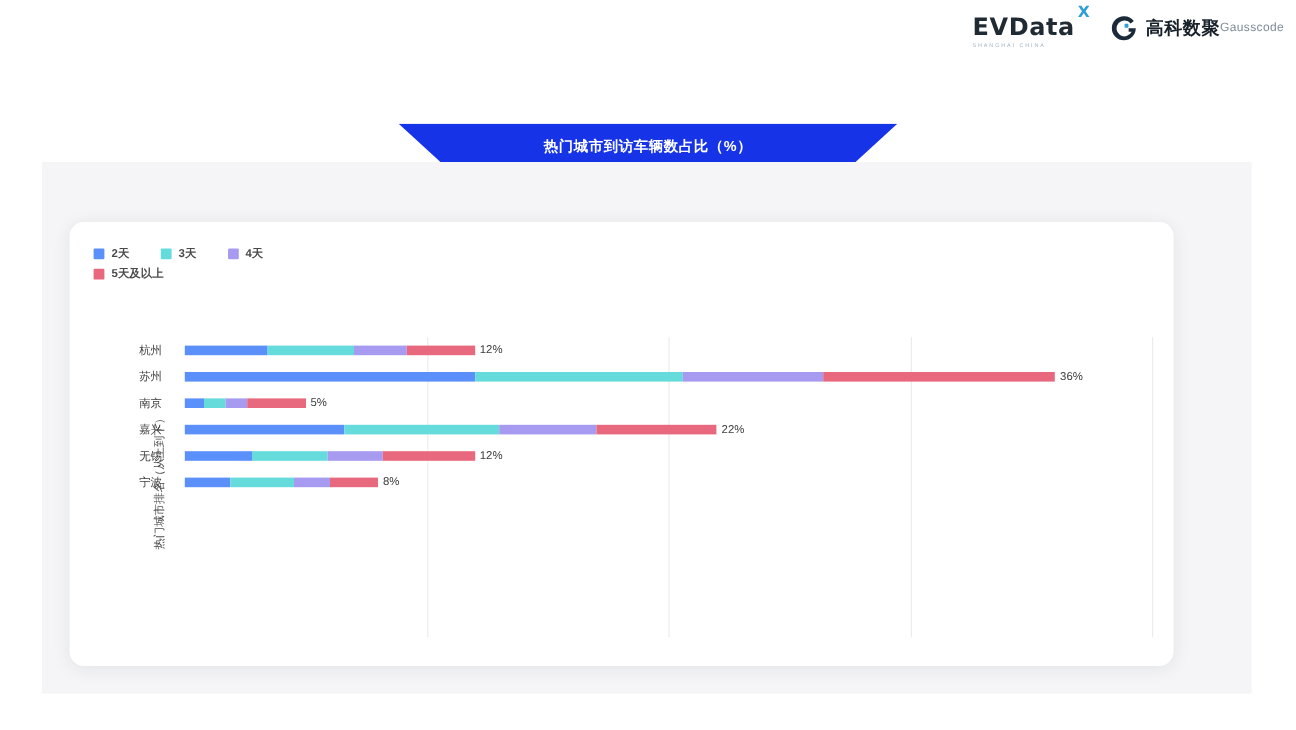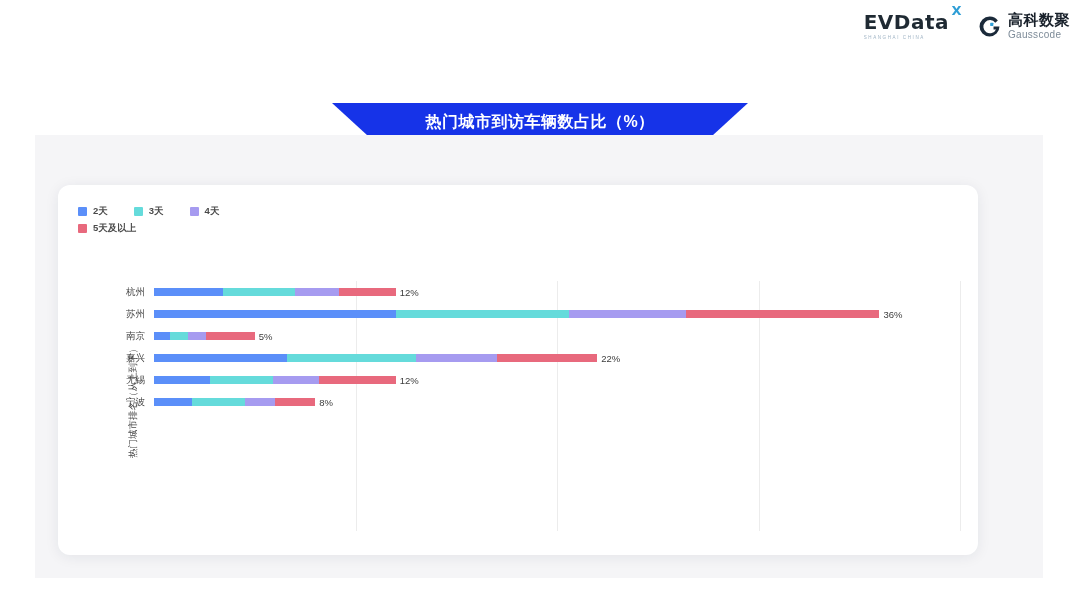--- a/index.html
+++ b/index.html
@@ -26,38 +26,38 @@
     position:absolute; top:-8px; right:-13px;
     font-size: 13px; font-weight:700; color:#2e9ed6;
   }
   .logo-evdata .subline {
     font-size: 4.5px; letter-spacing: 1.6px; color:#9fb3c4;
     margin-top: 3px; text-transform: uppercase;
   }
   .logo-div { width:1px; height:28px; background:transparent; }
   .logo-gauss { display:flex; align-items:center; gap:7px; }
   .gmark { width:23px; height:23px; flex:0 0 auto; }
-  .logo-gauss .gtext { display:flex; flex-direction:column; line-height:1; }
+  .logo-gauss .gtext { display:flex; flex-direction:row; line-height:1; }
   .logo-gauss .cn {
     font-size: 15px; font-weight: 700; color:#18202a; letter-spacing:.5px;
   }
   .logo-gauss .en {
     font-size: 10px; color:#7d8b98; letter-spacing:.3px; margin-top:3px;
   }
 
   
   .ribbon-wrap { position:absolute; left:332px; top:103px; width:416px; height:40px; }
   .ribbon {
     width:100%; height:100%;
     background:#1633e8;
     clip-path: polygon(0 0, 100% 0, 89.5% 100%, 10.5% 100%);
     display:flex; align-items:center; justify-content:center;
   }
   .ribbon-text {
-    color:#fff; font-size:16px; font-weight:700; letter-spacing:.5px;
+    color:#fff; font-size:12px; font-weight:700; letter-spacing:.5px;
     transform: translateY(-1px);
   }
 
   
   .panel {
     position:absolute; left:35px; top:135px; width:1008px; height:443px;
     background:#f5f5f7;
   }
   
   .card {
@@ -84,21 +84,21 @@
     position:absolute; left:-4px; top:50%; transform: translateY(-50%) rotate(-90deg);
     transform-origin: center center;
     font-size:9.5px; color:#4a4a4a; white-space:nowrap;
   }
   .rows { position:absolute; left:18px; right:0; top:0; bottom:0; }
   .row {
     position:relative; display:flex; align-items:center;
     height:22px; margin-bottom:0px;
   }
   .row-label {
-    width:56px; flex:0 0 56px; text-align:right; padding-right:9px;
+    width:56px; flex:0 0 56px; text-align:right; padding-right:19px;
     font-size:9.5px; color:#3d3d3d; white-space:nowrap;
   }
   .track { position:relative; flex:1 1 auto; height:22px; }
   .bar {
     position:absolute; left:0; top:50%; transform:translateY(-50%);
     height:8px; display:flex; border-radius:0;
   }
   .seg { height:100%; }
   .bar-value {
     position:absolute; top:50%; transform:translateY(-50%);

